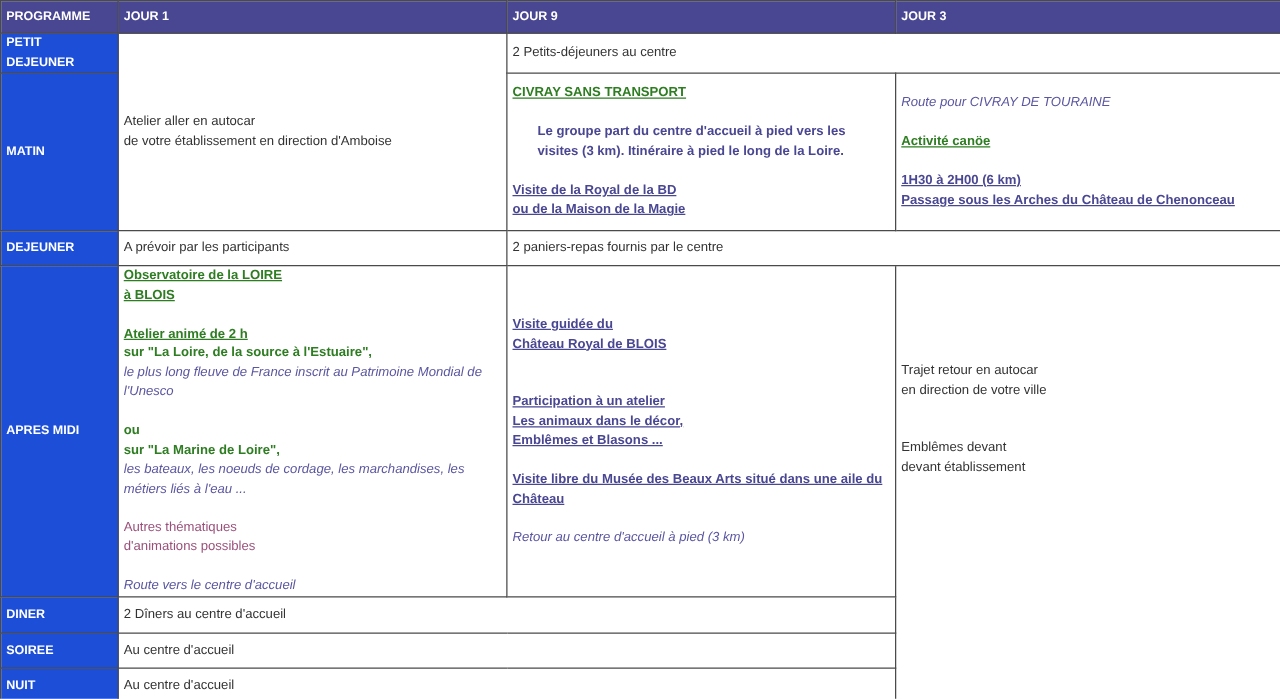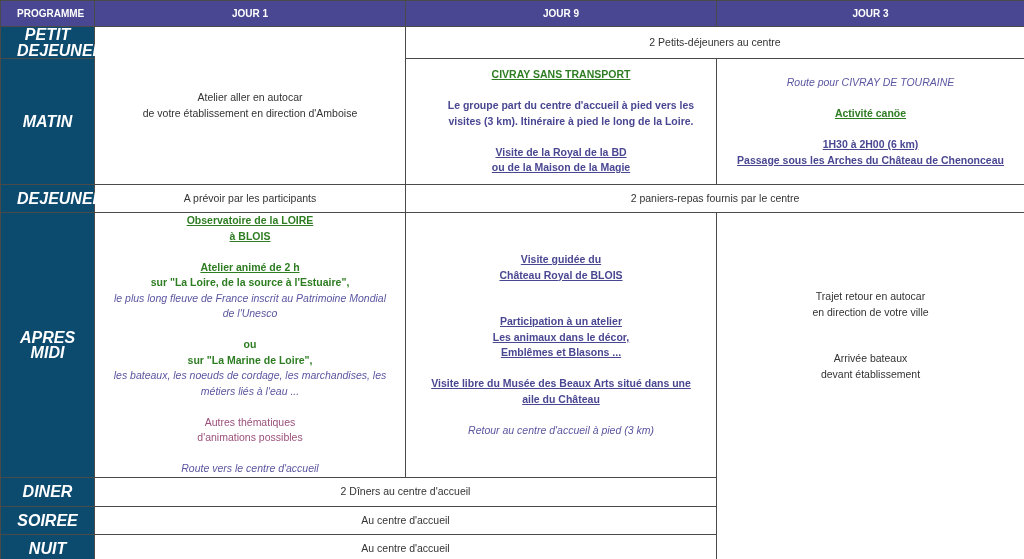--- a/index.html
+++ b/index.html
@@ -6,37 +6,36 @@
   body { width: 1024px; height: 559px; overflow: hidden; font-family: "Liberation Sans", sans-serif; }
   table.prog {
     border-collapse: collapse;
     table-layout: fixed;
     width: 1024px;
     font-size: 10.5px;
     line-height: 15.5px;
   }
   table.prog td, table.prog th {
     border: 1px solid #4a4a4a;
-    text-align: center;
+    text-align: left;
     vertical-align: middle;
-    padding: 0 16px;
+    padding: 0 4px;
   }
   th.hd {
     background: #4a4792;
     color: #ffffff;
     font-weight: bold;
     font-size: 10px;
     height: 25px;
   }
   th.rowhd {
-    background: #0c4a6e;
+    background: #1d4ed8;
     color: #ffffff;
     font-weight: bold;
-    font-size: 16px;
-    font-style: italic;
+    font-size: 10px;
   }
   td.plain { color: #333333; margin-top: 11px; }
   .blk { display: block; }
   .grn-u { color: #2e7d22; font-weight: bold; text-decoration: underline; }
   .grn-b { color: #2e7d22; font-weight: bold; }
   .pur-b { color: #4a4792; font-weight: bold; margin-left: 20px; }
   .pur-u { color: #4a4792; font-weight: bold; text-decoration: underline; }
   .pur { color: #5a56a0; font-style: italic; }
   .mauve { color: #9a4f7a; }
   .dark { color: #333333; }
@@ -124,21 +123,21 @@
       <span class="blk pur-u">Emblêmes et Blasons ...</span>
       <span class="gap"></span>
       <span class="blk pur-u">Visite libre du Musée des Beaux Arts situé dans une aile du Château</span>
       <span class="gap"></span>
       <span class="blk pur">Retour au centre d'accueil à pied (3 km)</span>
     </td>
     <td class="plain" rowspan="4" style="vertical-align:top; padding-top:76px;">
       <span class="blk dark">Trajet retour en autocar</span>
       <span class="blk dark">en direction de votre ville</span>
       <span class="gap2"></span>
-      <span class="blk dark">Arrivée bateaux</span>
+      <span class="blk dark">Emblêmes devant</span>
       <span class="blk dark">devant établissement</span>
     </td>
   </tr>
 
   <tr style="height:29px">
     <th class="rowhd">DINER</th>
     <td class="plain" colspan="2">2 Dîners au centre d'accueil</td>
   </tr>
 
   <tr style="height:28px">

